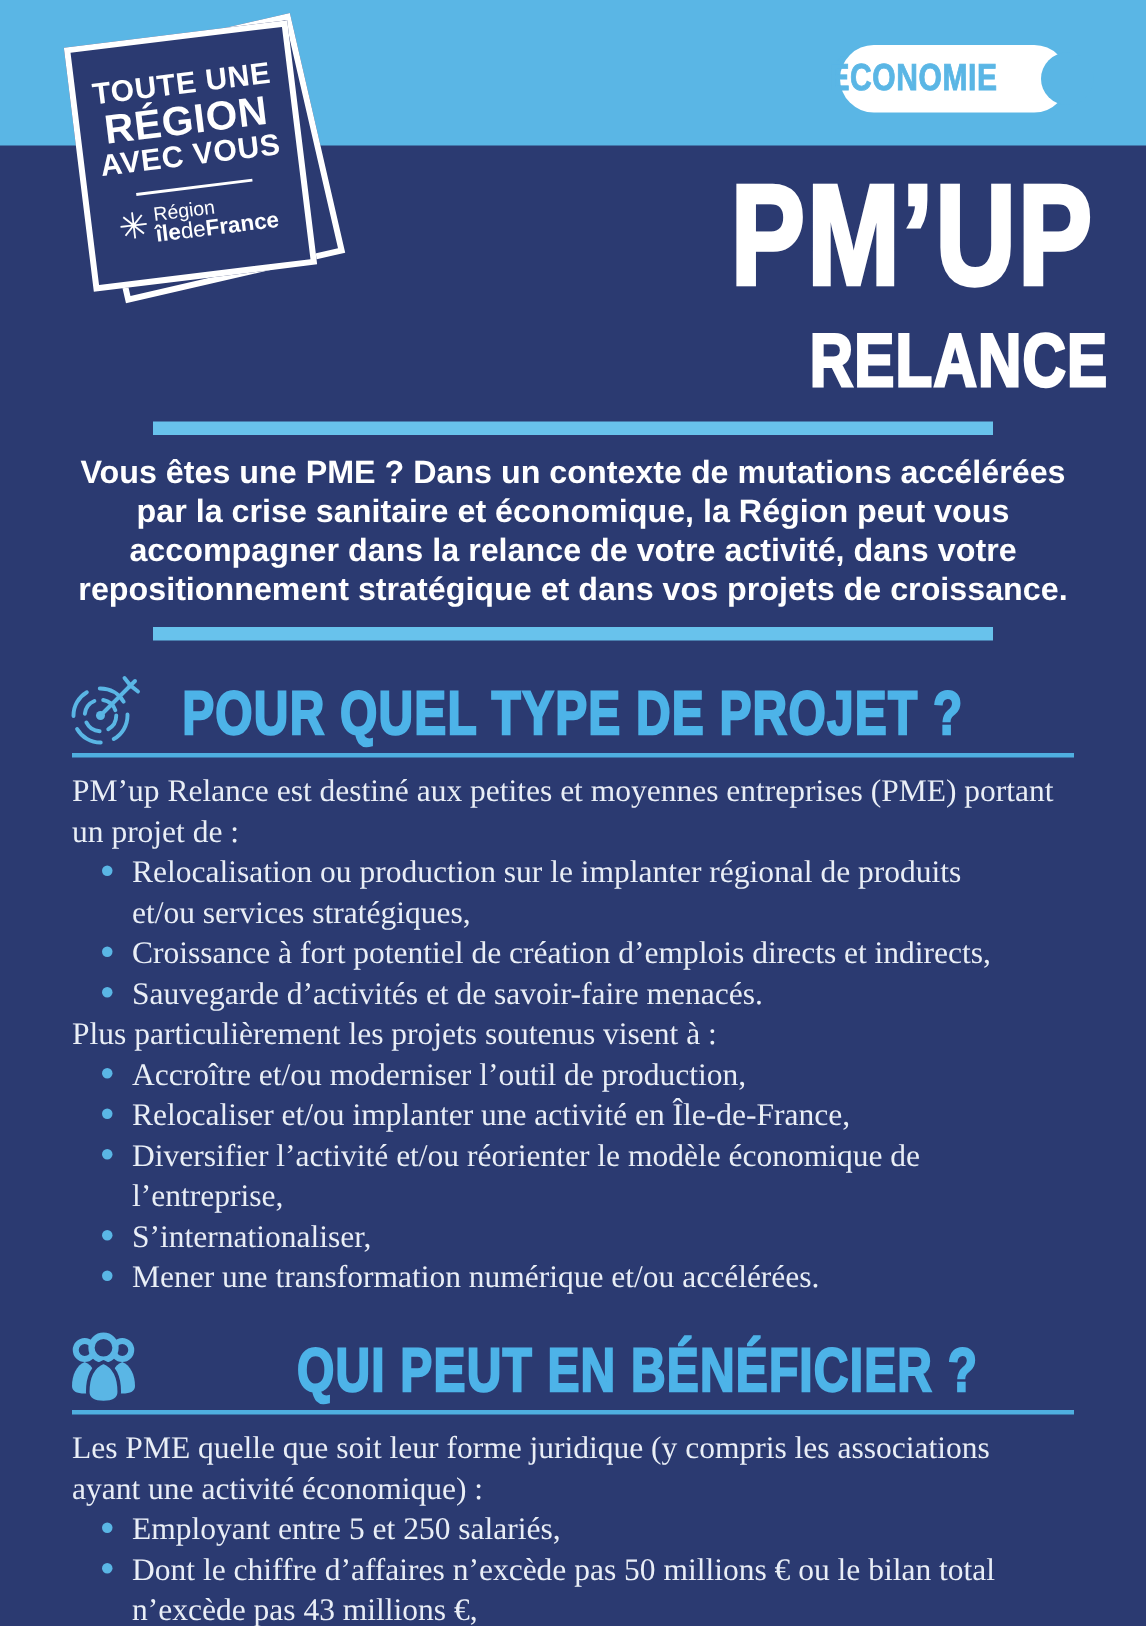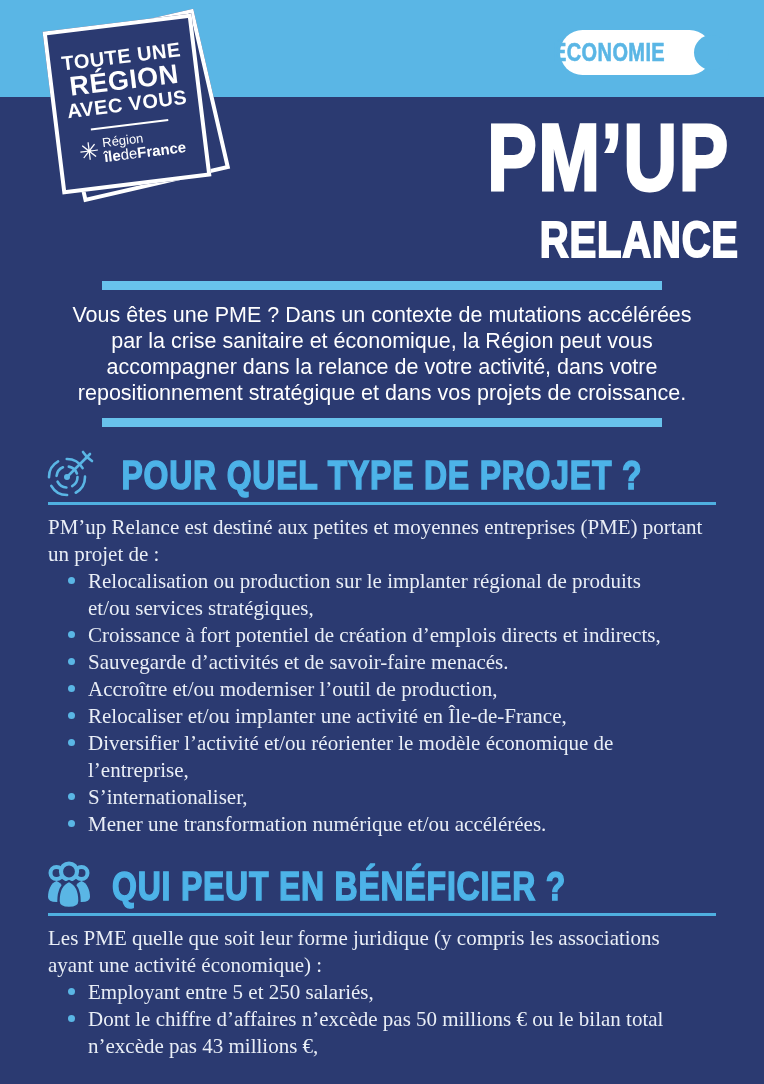--- a/index.html
+++ b/index.html
@@ -40,28 +40,28 @@
   .title-block{padding-top:112px;text-align:right;position:relative;z-index:1}
   .main-title{font-size:95px;line-height:.95;font-weight:700;display:inline-block;
               transform:scaleX(.78);-webkit-text-stroke:3px var(--white);letter-spacing:2px;white-space:nowrap}
   .sub-title{font-size:50px;line-height:.95;font-weight:700;display:block;margin-top:15px}
   .sub-title span{display:inline-block;transform:scaleX(.8);-webkit-text-stroke:2px var(--white);
                   letter-spacing:1px;white-space:nowrap}
   
   .bar{width:560px;height:9px;background:var(--bar);margin:16px auto 12px}
   .bar.b2{margin:12px auto 0}
   
-  .intro{width:700px;margin:0 auto;text-align:center;font-weight:400;font-size:21.5px;
+  .intro{width:700px;margin:0 auto;text-align:center;font-weight:700;font-size:21.5px;
          line-height:26px;white-space:pre-line}
   
   .content{padding:0 48px;position:relative;z-index:1}
   .section-head{position:relative;margin-top:24px;height:54px;border-bottom:3px solid var(--rule)}
   .section-head.s2{}
   .sec-icon{position:absolute;left:-2px;top:-2px}
-  .sec-title{position:absolute;left:0;right:0;top:4px;text-align:left;color:var(--heading);
+  .sec-title{position:absolute;left:0;right:0;top:4px;text-align:right;color:var(--heading);
              font-size:41px;font-weight:700;line-height:1}
   .sec-title span{display:inline-block;transform:scaleX(.78);-webkit-text-stroke:1.5px var(--heading);
                   letter-spacing:1px;white-space:nowrap}
   .sec-body{margin-top:9px;font-family:Liberation Serif, serif;font-size:21px;line-height:27px;
             color:var(--body-text)}
   .sec-body p{white-space:pre-line}
   .sec-body ul{list-style:none;margin-left:20px}
   .sec-body li{position:relative;padding-left:20px;white-space:pre-line}
   .sec-body li::before{content:"";position:absolute;left:0;top:9px;width:7px;height:7px;
                        border-radius:50%;background:var(--sky)}
@@ -128,20 +128,21 @@
     </div>
     <div class="sec-body">
       <p>PM’up Relance est destiné aux petites et moyennes entreprises (PME) portant
 un projet de :</p>
       <ul>
         <li>Relocalisation ou production sur le implanter régional de produits
 et/ou services stratégiques,</li>
         <li>Croissance à fort potentiel de création d’emplois directs et indirects,</li>
         <li>Sauvegarde d’activités et de savoir-faire menacés.</li>
       </ul>
+      <p>Plus particulièrement les projets soutenus visent à :</p>
       <ul>
         <li>Accroître et/ou moderniser l’outil de production,</li>
         <li>Relocaliser et/ou implanter une activité en Île-de-France,</li>
         <li>Diversifier l’activité et/ou réorienter le modèle économique de l’entreprise,</li>
         <li>S’internationaliser,</li>
         <li>Mener une transformation numérique et/ou accélérées.</li>
       </ul>
     </div>
 
     <div class="section-head s2">

